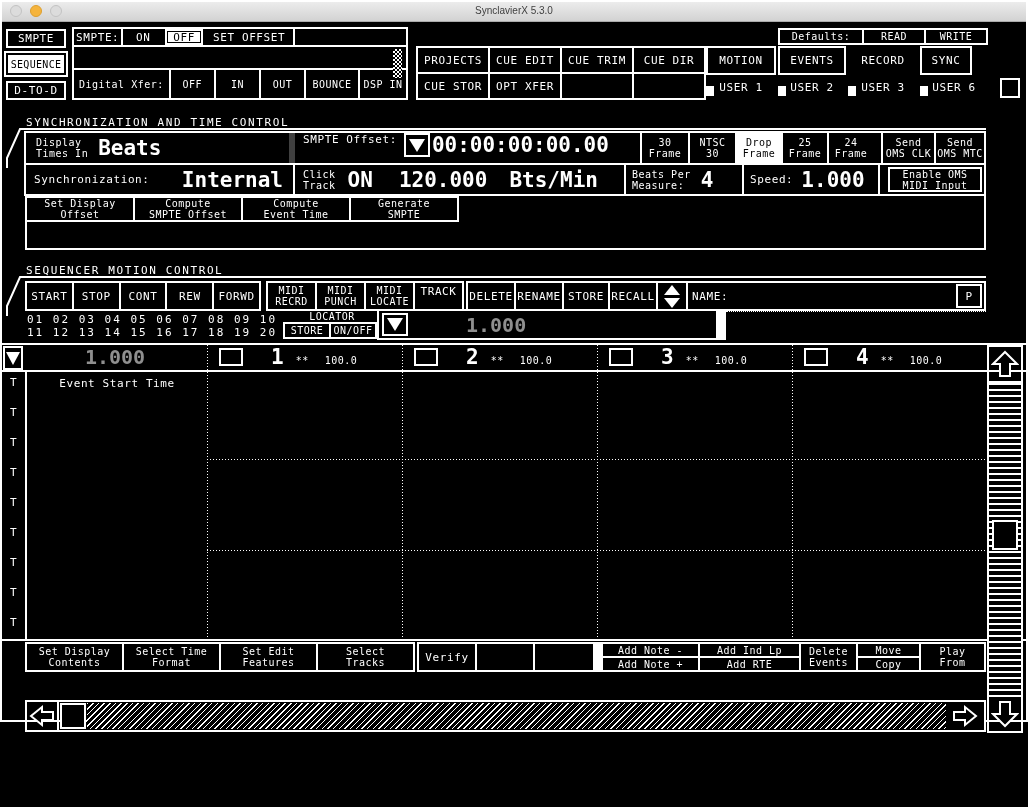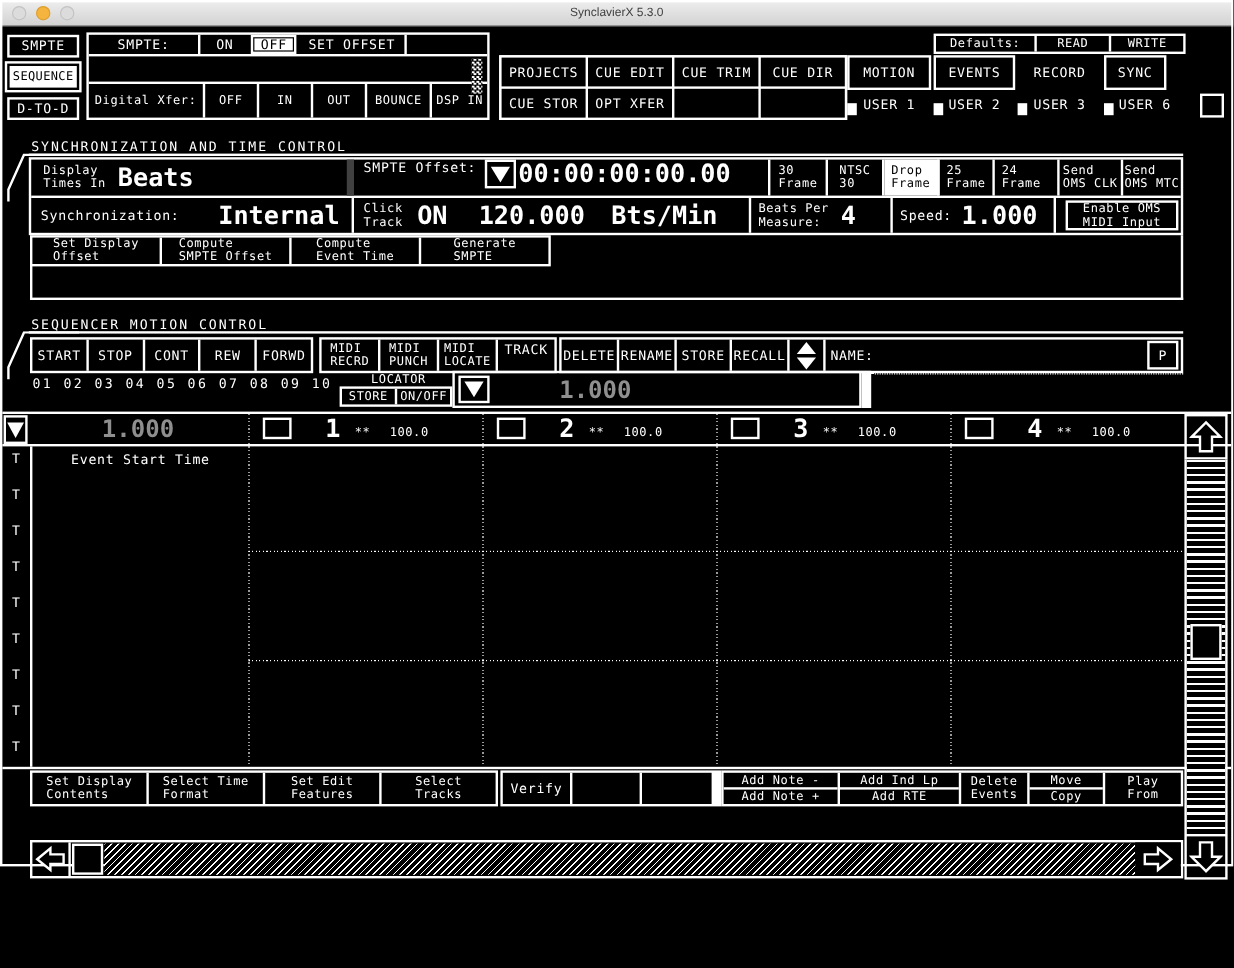--- a/index.html
+++ b/index.html
@@ -17,21 +17,21 @@
   .light.yellow{background:#f5b43d;border:1px solid #dd9f2f}
   .wtitle{font-family:"Liberation Sans",sans-serif;font-size:10px;color:#3f3f3f}
   
   .b2{border:2px solid #fff}
   .wline{background:#fff}
   .ctr{display:flex;align-items:center;justify-content:center}
   .sm{font-size:10px;letter-spacing:.5px}
   .md{font-size:11px;letter-spacing:.6px}
   .big{font-size:21px;font-weight:bold;letter-spacing:0}
   .big2{font-size:20px;font-weight:bold}
-  .pre{white-space:pre-line;line-height:11px}
+  .pre{white-space:pre-line;text-align:center;line-height:11px}
   .dim{color:#8f8f8f}
   .inv{background:#fff;color:#000}
   .ring{box-shadow:0 0 0 2px #fff;border:1px solid #000}
   .hrow{display:flex;border:2px solid #fff}
   .hrow>div{display:flex;align-items:center;justify-content:center;border-right:2px solid #fff}
   .hrow>div:last-child{border-right:none}
   .mode-grid{display:grid;grid-template-columns:repeat(4,1fr);grid-auto-rows:1fr;gap:2px;
              background:#fff;border:2px solid #fff}
   .mode-grid>div{background:#000;display:flex;align-items:center;justify-content:center}
   .stack{display:flex;flex-direction:column}
@@ -64,21 +64,21 @@
   <div class="abs b2" style="left:0;top:23;width:1028px;height:722px"></div>
 
   <div class="abs b2 ctr md" style="left:6px;top:29px;width:60px;height:19px">SMPTE</div>
   <div class="abs b2" style="left:4px;top:51px;width:64px;height:26px;padding:2px;background:#000">
     <div class="ctr inv" style="width:100%;height:100%;font-size:10px;letter-spacing:.3px">SEQUENCE</div>
   </div>
   <div class="abs b2 ctr md" style="left:6px;top:81px;width:60px;height:19px">D-TO-D</div>
 
   <div class="abs b2" style="left:72px;top:27px;width:336px;height:73px;display:flex;flex-direction:column">
     <div style="height:18px;border-bottom:2px solid #fff;display:flex;align-items:center">
-      <div class="md" style="padding:0 24px;border-right:2px solid #fff;height:100%;display:flex;align-items:center">SMPTE:</div>
+      <div class="md" style="padding:0 2px;border-right:2px solid #fff;height:100%;display:flex;align-items:center">SMPTE:</div>
       <div class="md ctr" style="width:40px;height:100%">ON</div>
       <div class="md ctr inv ring" style="padding:0 5px;height:12px;margin:0 4px">OFF</div>
       <div class="md ctr" style="padding:0 8px;height:100%;border-right:2px solid #fff">SET OFFSET</div>
     </div>
     <div style="flex:1;position:relative">
       <div class="dither" style="position:absolute;right:4px;top:2px;width:9px;height:29px"></div>
     </div>
     <div style="height:30px;border-top:2px solid #fff;display:flex;align-items:center">
       <div class="sm" style="padding:0 5px;height:100%;display:flex;align-items:center">Digital Xfer:</div>
       <div class="sm ctr" style="flex:1;height:100%;border-left:2px solid #fff">OFF</div>
@@ -240,20 +240,21 @@
       <span class="tri-dn-s"></span>
     </div>
     <div style="flex:1;border-right:none;display:flex;align-items:center;justify-content:flex-start;position:relative">
       <span class="md" style="margin-left:4px">NAME:</span>
       <div class="abs b2 ctr md" style="right:2px;top:1px;width:26px;height:24px">P</div>
     </div>
   </div>
 
   <div class="abs" style="left:27px;top:313px;width:268px;font-size:11px;line-height:13px;letter-spacing:2px">
     <div>01 02 03 04 05 06 07 08 09 10</div>
+    <div>11 12 13 14 15 16 17 18 19 20</div>
   </div>
   <div class="abs sm ctr" style="left:288px;top:311px;width:88px;height:10px">LOCATOR</div>
   <div class="hrow abs sm" style="left:283px;top:322px;width:94px;height:17px">
     <div style="flex:1">STORE</div>
     <div style="flex:1">ON/OFF</div>
   </div>
   <div class="abs b2" style="left:377px;top:309px;width:341px;height:31px;display:flex;align-items:center">
     <div class="b2 ctr" style="width:26px;height:23px;margin-left:3px">
         <span class="tri-down"></span>
       </div>

